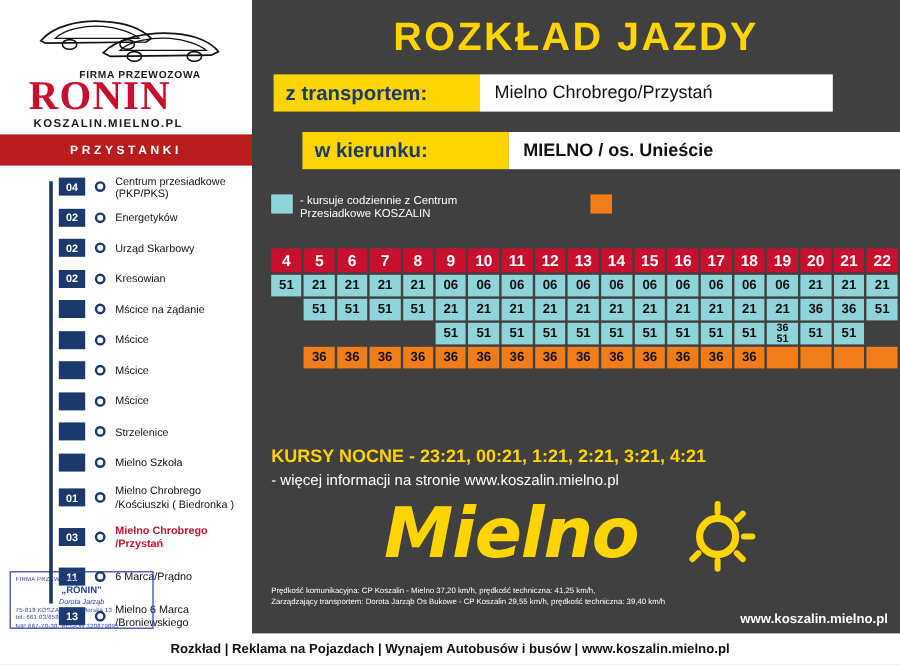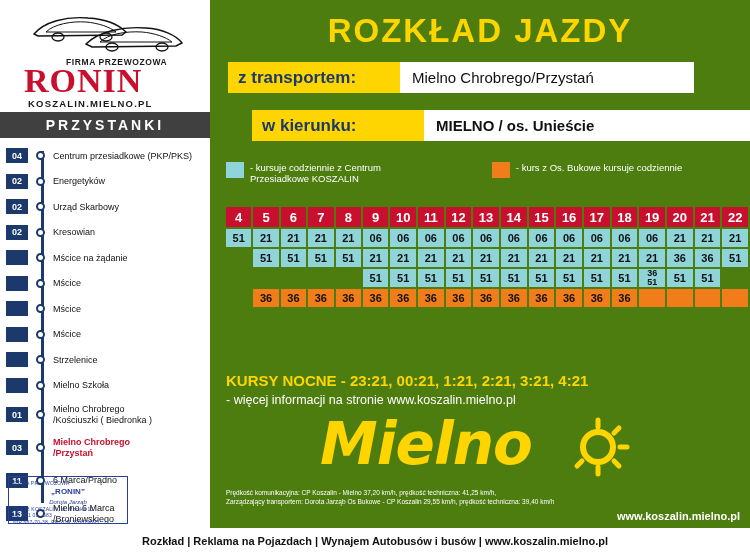--- a/index.html
+++ b/index.html
@@ -28,26 +28,26 @@
     font-size:34px; font-weight:bold; color:#c8102e;
     font-family:"Liberation Serif", serif; letter-spacing:1px;
   }
   .logo-sub {
     position:absolute; left:28px; top:98px;
     font-size:9.5px; font-weight:bold; color:#1a1a1a; letter-spacing:1.2px;
   }
 
   .przystanki-bar {
     position:absolute; left:0; top:112px; width:210px; height:26px;
-    background:#404040; color:#ffffff;
-    font-size:14px; font-weight:bold; letter-spacing:3px;
+    background:#b91c1c; color:#ffffff;
+    font-size:10px; font-weight:bold; letter-spacing:3px;
     display:flex; align-items:center; justify-content:center;
   }
 
-  .stops { position:absolute; left:0; top:143px; width:210px; }
+  .stops { position:absolute; left:0; top:143px; width:210px;padding-left:43px; }
   .stop-row {
     position:relative; height:25.5px; display:flex; align-items:center;
   }
   .stop-row.tall { height:33px; }
   .badge {
     width:22px; height:15px; background:#1b3a6b; color:#fff;
     font-size:9px; font-weight:bold; display:flex; align-items:center;
     justify-content:center; margin-left:6px; flex:0 0 auto;
   }
   .badge.empty { background:#1b3a6b; color:#1b3a6b; }
@@ -70,21 +70,21 @@
     border:1px solid #2b3ea0; color:#2b3ea0; font-size:5px; line-height:1.35;
     padding:3px 4px; font-family:"Liberation Sans", sans-serif;
   }
   .stamp .s1 { font-size:5px; letter-spacing:.2px; }
   .stamp .s2 { font-size:8px; font-weight:bold; text-align:center; }
   .stamp .s3 { font-size:6px; text-align:center; font-style:italic; }
 
   
   .right {
     position:absolute; left:210px; top:0; width:540px; height:528px;
-    background:#4d7c0f;
+    background:#404040;
   }
   .title {
     position:absolute; left:30px; top:12px; width:480px;
     color:#ffd500; font-size:33px; font-weight:bold; letter-spacing:2px;
     text-align:center;
   }
   .field-row { position:absolute; display:flex; align-items:center; }
   .field-label {
     background:#ffd500; color:#1b3a6b; font-weight:bold;
     font-size:17px; padding:6px 10px; height:31px; display:flex;
@@ -282,21 +282,20 @@
 
     <div class="legend">
       <div style="display:flex; gap:10px;">
         <div class="legend-item" style="width:262px;">
           <span class="sw cyan"></span>
           <span style="white-space:pre-line">- kursuje codziennie z Centrum
   Przesiadkowe KOSZALIN</span>
         </div>
         <div class="legend-item" style="width:250px;">
           <span class="sw orange"></span>
-          <span>- kurs z Os. Bukowe kursuje codziennie</span>
         </div>
       </div>
     </div>
 
     <div class="tt">
       <table>
         <tbody id="tt-body">
             <tr>
               <td class="hour">4</td>
               <td class="hour">5</td>

